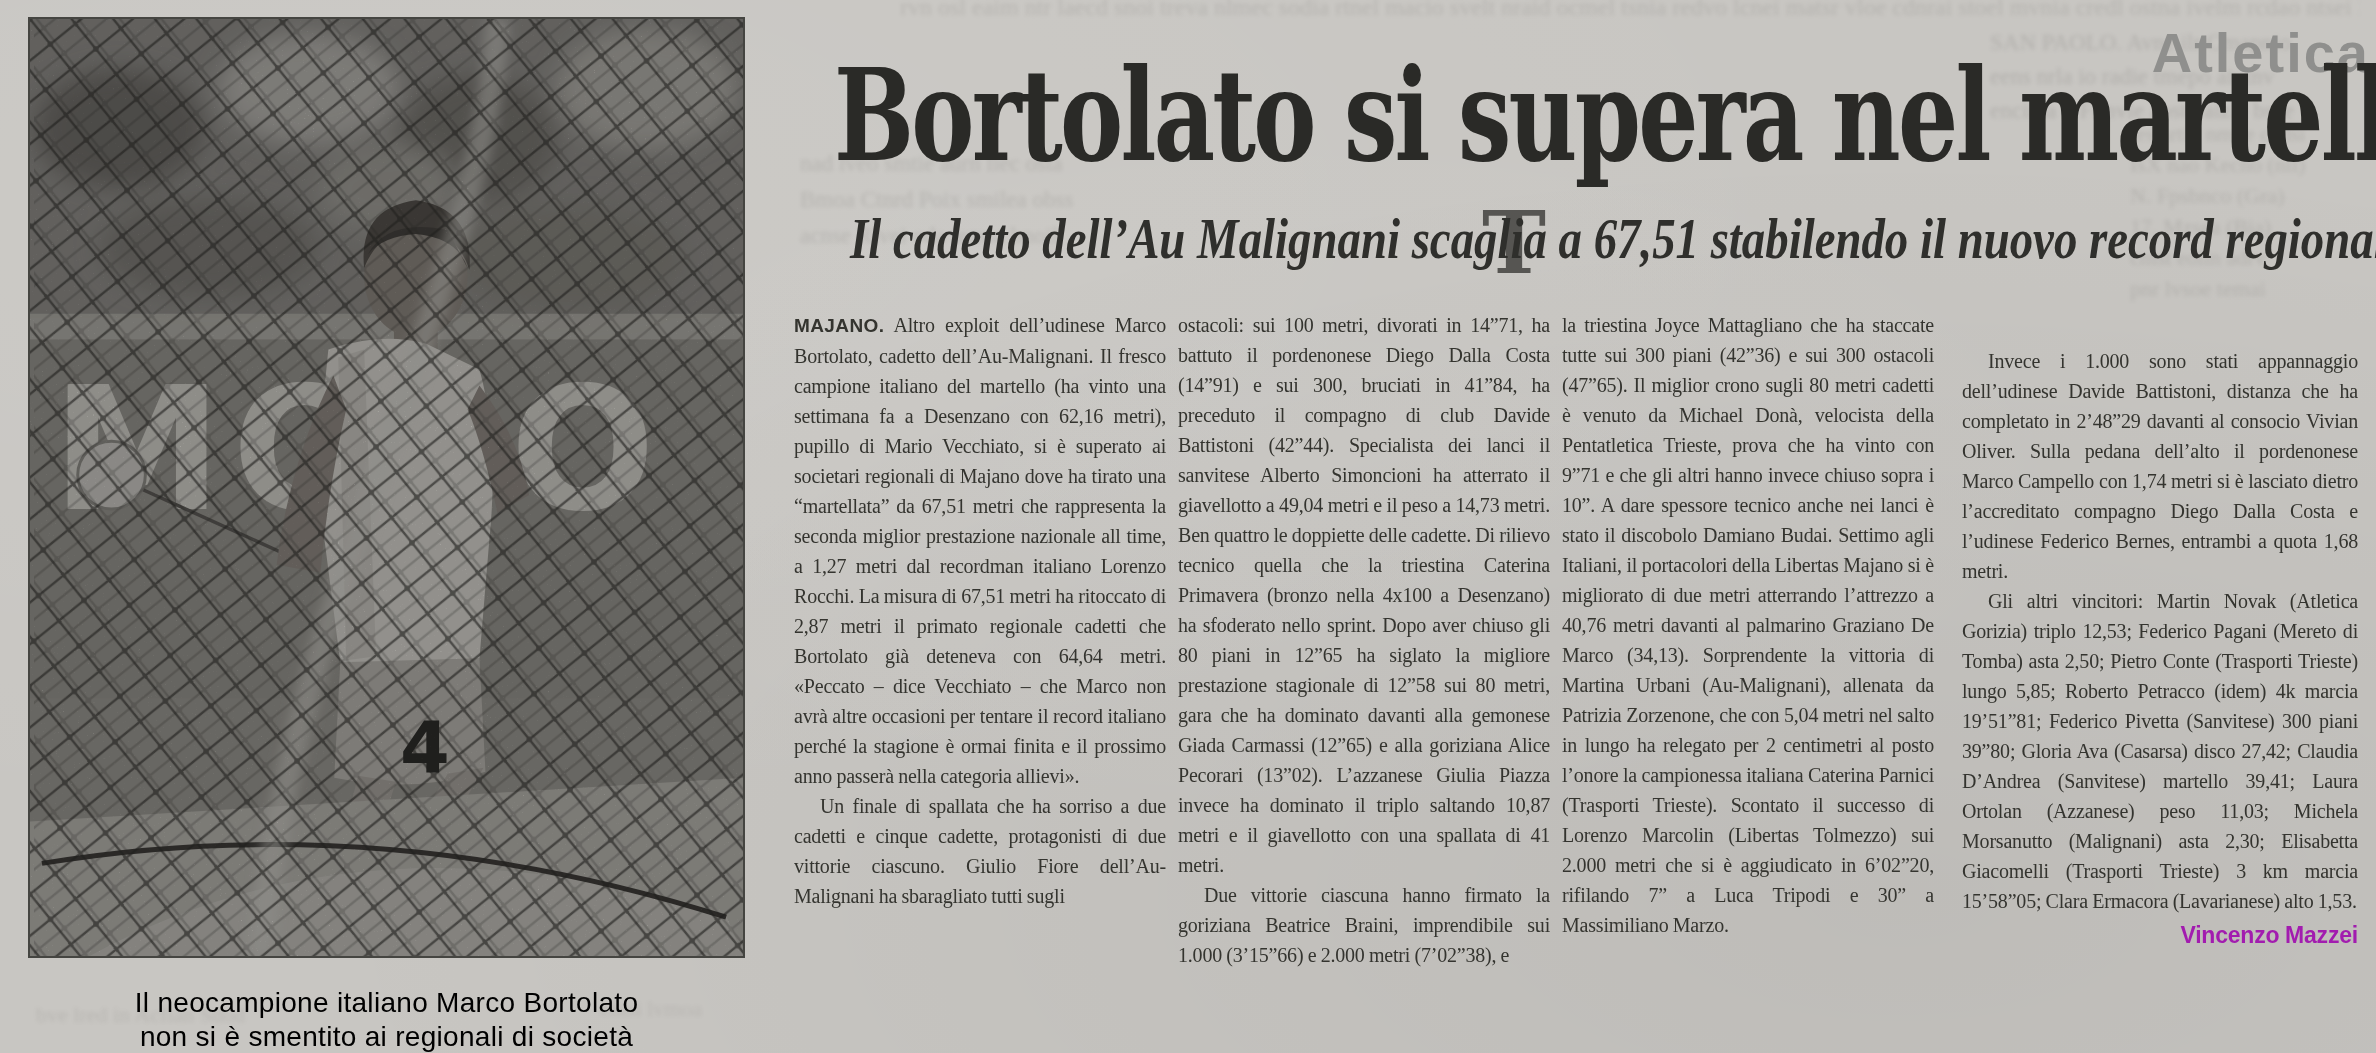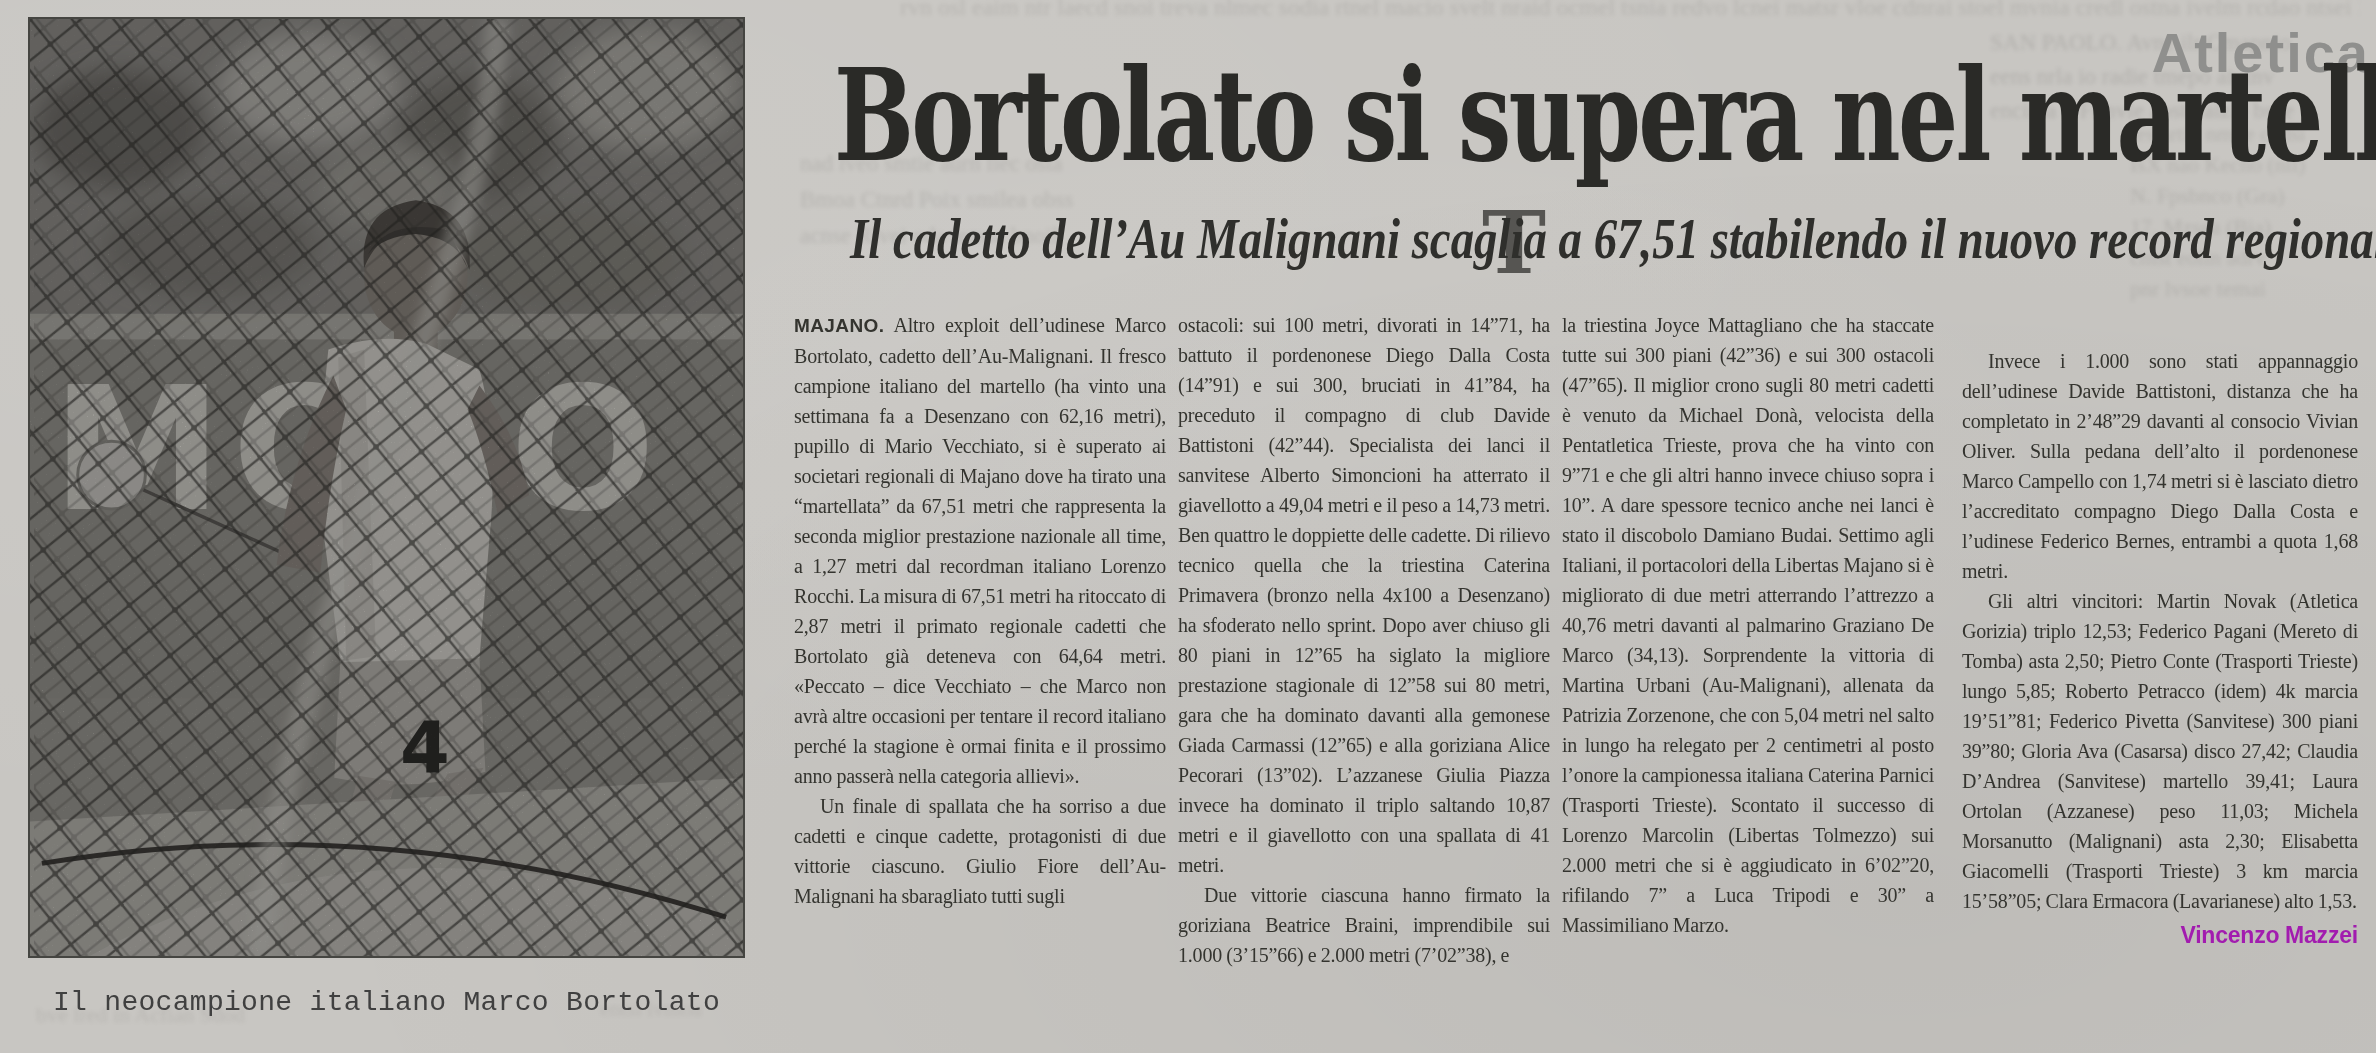--- a/index.html
+++ b/index.html
@@ -16,22 +16,22 @@
   .page{position:absolute;inset:0;}
 
   
   .photo-frame{
     position:absolute;left:28px;top:17px;width:717px;height:941px;
     border:2px solid #454541;box-sizing:border-box;background:#9a9894;
   }
   .photo-frame svg{display:block;width:100%;height:100%;}
   .caption{
     position:absolute;left:28px;top:986px;width:717px;text-align:center;
-    font-family:Liberation Mono, monospace;font-size:28px;line-height:34px;
-    color:#404040;letter-spacing:.3px;
+    font-family:Liberation Sans, sans-serif;font-size:28px;line-height:34px;
+    color:#000000;letter-spacing:.3px;
   }
 
   
   .kicker{
     position:absolute;left:770px;top:20px;width:1600px;text-align:right;
     font-family:"Liberation Sans", sans-serif;font-weight:bold;font-size:56px;
     color:#8f8f8d;letter-spacing:2px;
   }
   .headline{
     position:absolute;left:770px;top:56px;width:1600px;margin:0;text-align:center;
@@ -178,20 +178,21 @@
 
       <rect x="0" y="0" width="717" height="941" fill="url(#net)" opacity=".62"></rect>
       <rect x="-10" y="-10" width="737" height="961" fill="url(#net)" opacity=".22" transform="translate(14 9)"></rect>
 
       <rect x="0" y="0" width="717" height="941" filter="url(#grain)" opacity=".30"></rect>
     </svg>
   </figure>
 
   <div class="caption">
     <div>Il neocampione italiano Marco Bortolato</div>
+    <div>non si è smentito ai regionali di società</div>
   </div>
 
   <div class="kicker">Atletica</div>
   <h1 class="headline">Bortolato si supera nel martello</h1>
   <h2 class="subheadline">Il cadetto dell’Au Malignani scaglia a 67,51 stabilendo il nuovo record regionale</h2>
 
   <div class="columns">
     <div class="col">
       <p><span class="lead">MAJANO.</span> <span>Altro exploit dell’udinese Marco Bortolato, cadetto dell’Au-Malignani. Il fresco campione italiano del martello (ha vinto una settimana fa a Desenzano con 62,16 metri), pupillo di Mario Vecchiato, si è superato ai societari regionali di Majano dove ha tirato una “martellata” da 67,51 metri che rappresenta la seconda miglior prestazione nazionale all time, a 1,27 metri dal recordman italiano Lorenzo Rocchi. La misura di 67,51 metri ha ritoccato di 2,87 metri il primato regionale cadetti che Bortolato già deteneva con 64,64 metri. «Peccato – dice Vecchiato – che Marco non avrà altre occasioni per tentare il record italiano perché la stagione è ormai finita e il prossimo anno passerà nella categoria allievi».</span></p>
       <p class="indent">Un finale di spallata che ha sorriso a due cadetti e cinque cadette, protagonisti di due vittorie ciascuno. Giulio Fiore dell’Au-Malignani ha sbaragliato tutti sugli</p>

